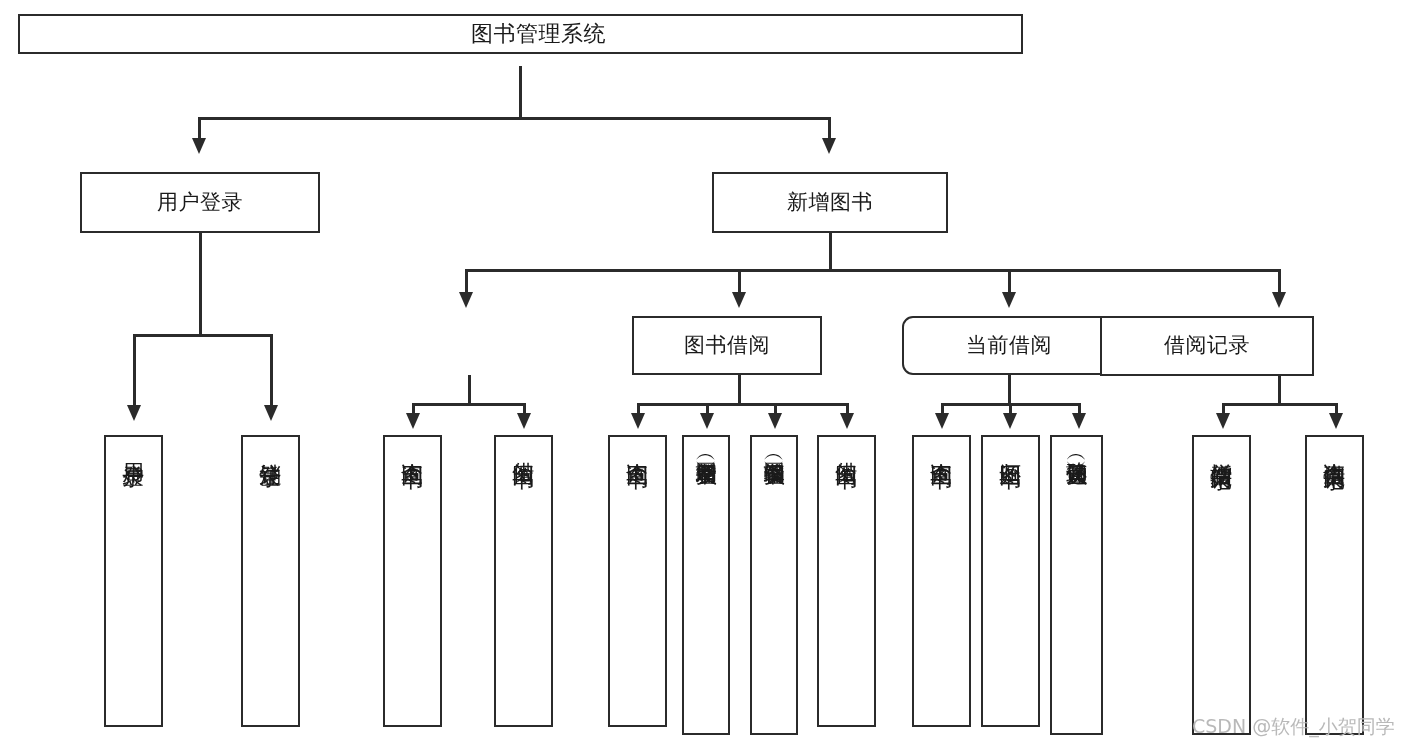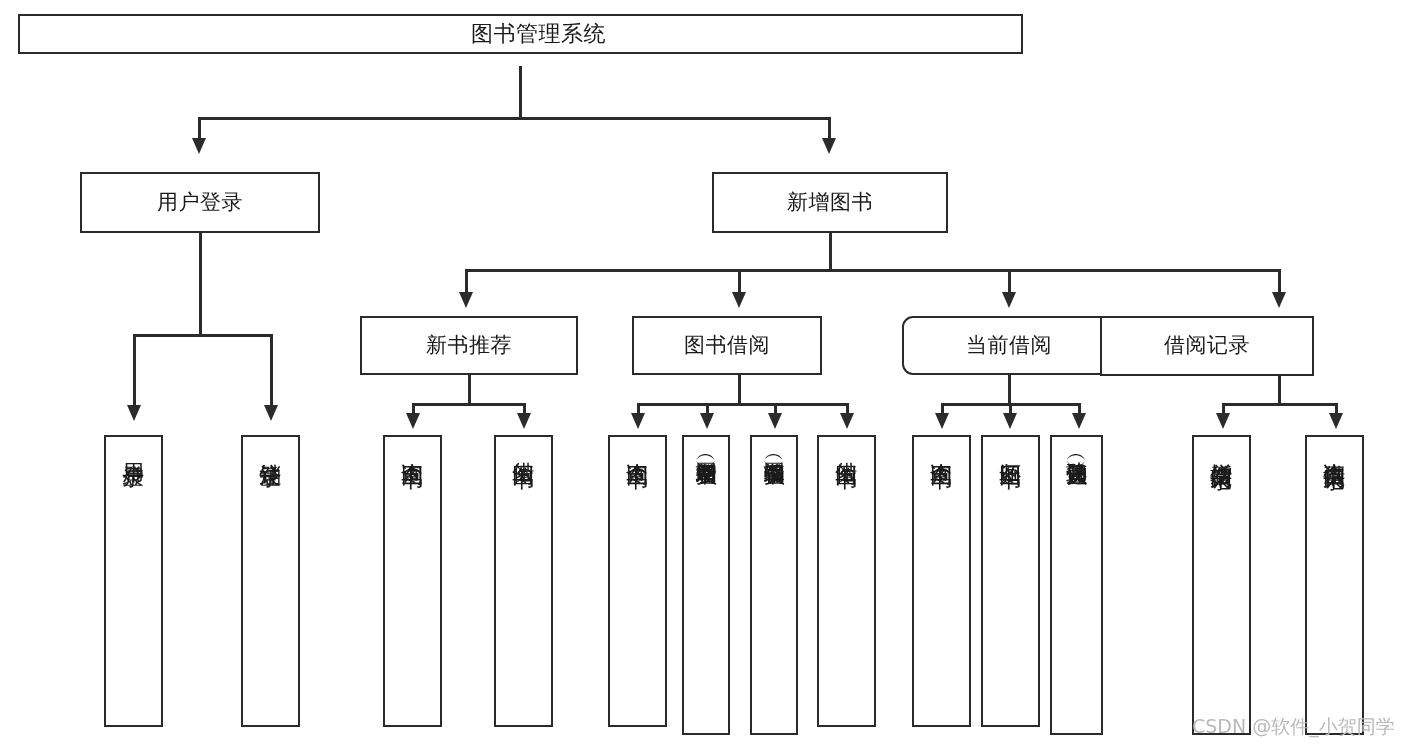--- a/index.html
+++ b/index.html
@@ -115,23 +115,20 @@
   <div class="ln h" style="left:465px; top:269px; width:815px;"></div>
   <div class="ln v" style="left:465px; top:269px; height:25px;"></div>
   <div class="arrow" style="left:459px; top:292px;"></div>
   <div class="ln v" style="left:738px; top:269px; height:25px;"></div>
   <div class="arrow" style="left:732px; top:292px;"></div>
   <div class="ln v" style="left:1008px; top:269px; height:25px;"></div>
   <div class="arrow" style="left:1002px; top:292px;"></div>
   <div class="ln v" style="left:1278px; top:269px; height:25px;"></div>
   <div class="arrow" style="left:1272px; top:292px;"></div>
 
-  <div class="node horiz" style="left:360px; top:316px; width:218px; height:59px;">
-    <span class="label">新书推荐</span>
-  </div>
   <div class="node horiz" style="left:632px; top:316px; width:190px; height:59px;">
     <span class="label">图书借阅</span>
   </div>
   <div class="node horiz" style="left:902px; top:316px; width:214px; height:59px;border-radius:11px;">
     <span class="label">当前借阅</span>
   </div>
   <div class="node horiz" style="left:1100px; top:316px; width:214px; height:60px;">
     <span class="label">借阅记录</span>
   </div>
 

